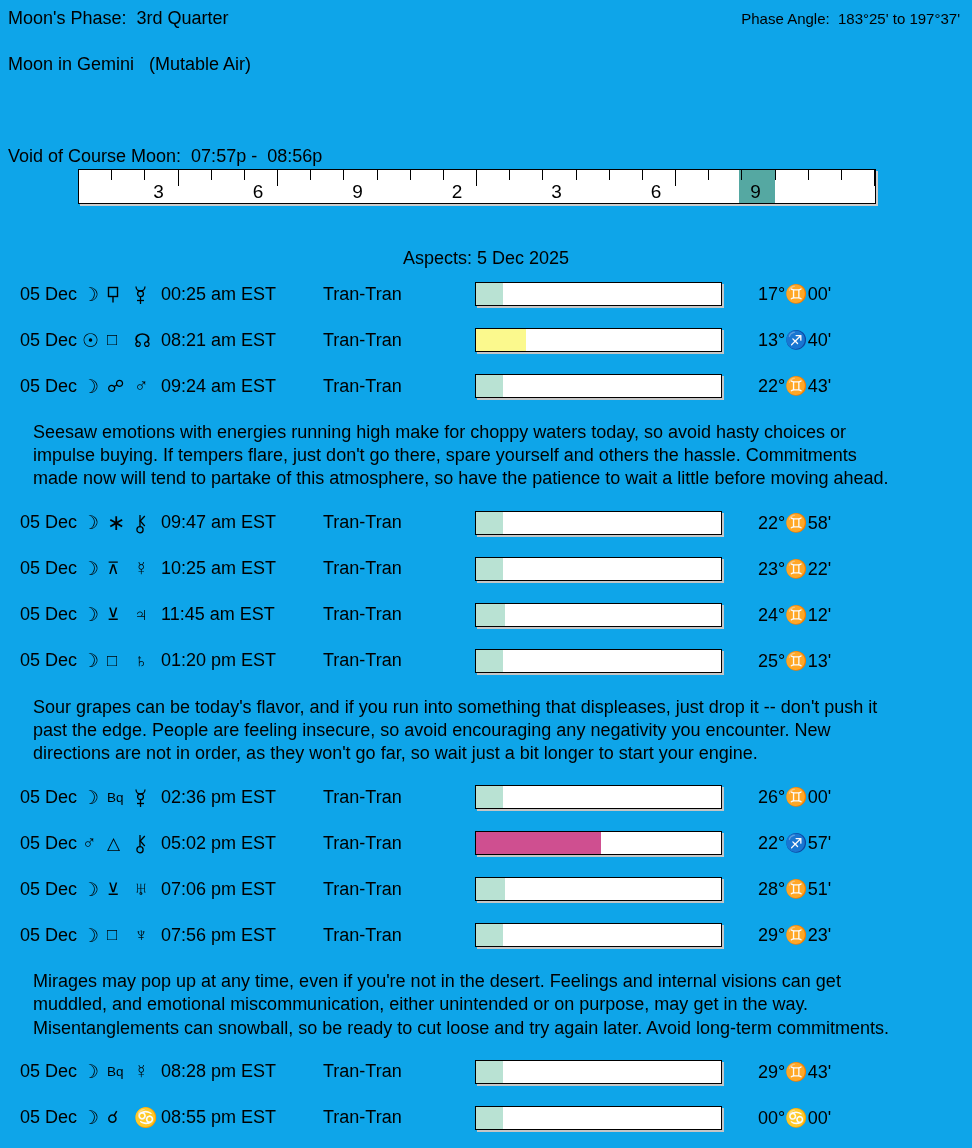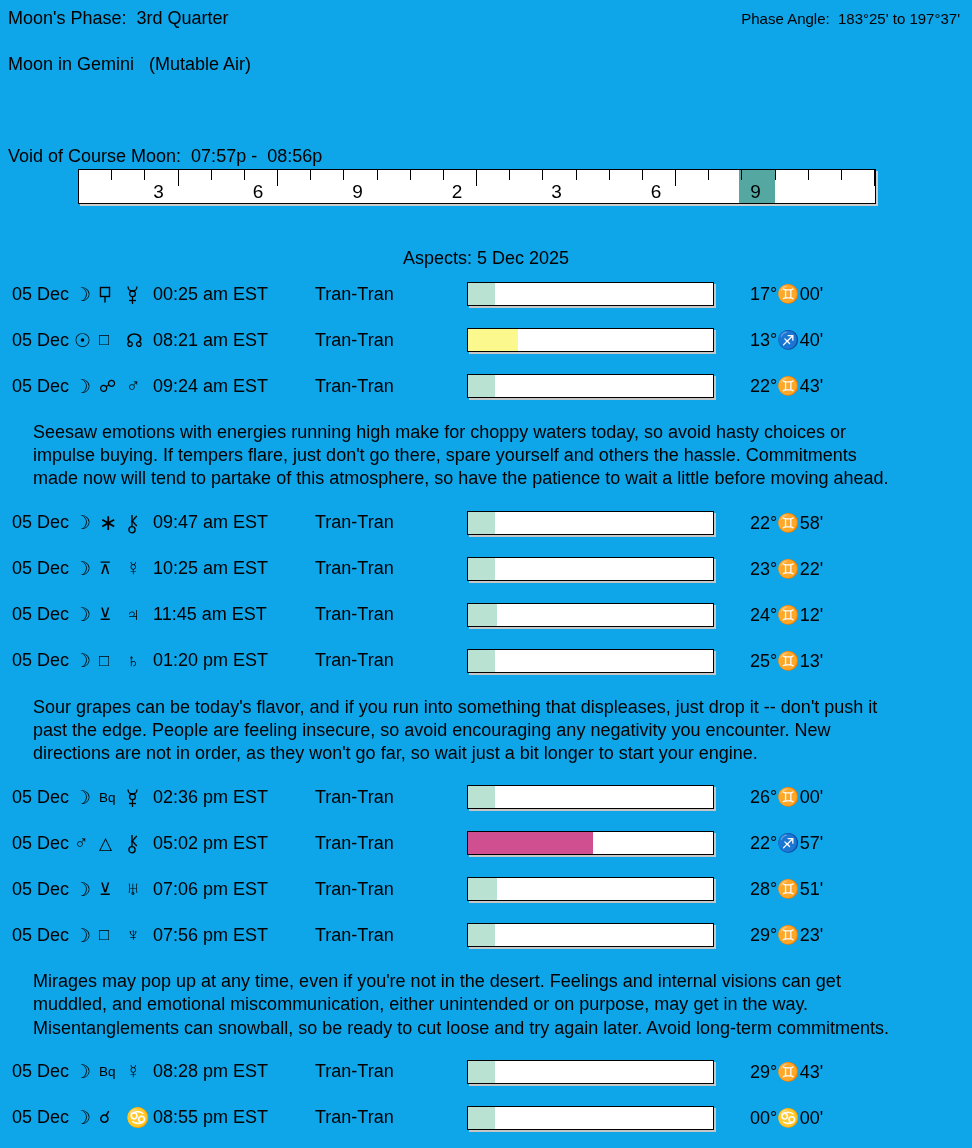--- a/index.html
+++ b/index.html
@@ -27,21 +27,21 @@
   .ticks-major {
     position:absolute; top:0; left:0; width:100%; height:16px;
     background-image:repeating-linear-gradient(to right, transparent 0px, transparent 98.5px, #000 98.5px, #000 99.5px);
   }
   .rlabel { position:absolute; top:11px; width:40px; text-align:center; font-size:19px; }
 
   
   .aspects-title { position:absolute; top:248px; left:0; width:100%; text-align:center; font-size:18px; }
   .alist { position:absolute; top:283px; left:0; width:972px; }
   .arow { display:flex; align-items:center; height:22px; margin-bottom:24px; font-size:18px; white-space:pre; }
-  .c-date { margin-left:12px; width:62px; }
+  .c-date { margin-left:20px; width:62px; }
   .c-g1 { width:25px; font-size:19px; }
   .c-asp { width:27px; font-size:17px; }
   .asp-bq { font-size:13.5px; }
   .asp-sex { font-size:22px; }
   .c-g2 { width:27px; font-size:19px; }
   .c-time { width:162px; }
   .c-mode { width:152px; }
   .c-bar {
     width:245px; height:22px; border:1px solid #000; background:#fff;
     box-shadow:2px 2px 0 #c6c6c6; margin-right:36px; display:inline-block; position:relative;

